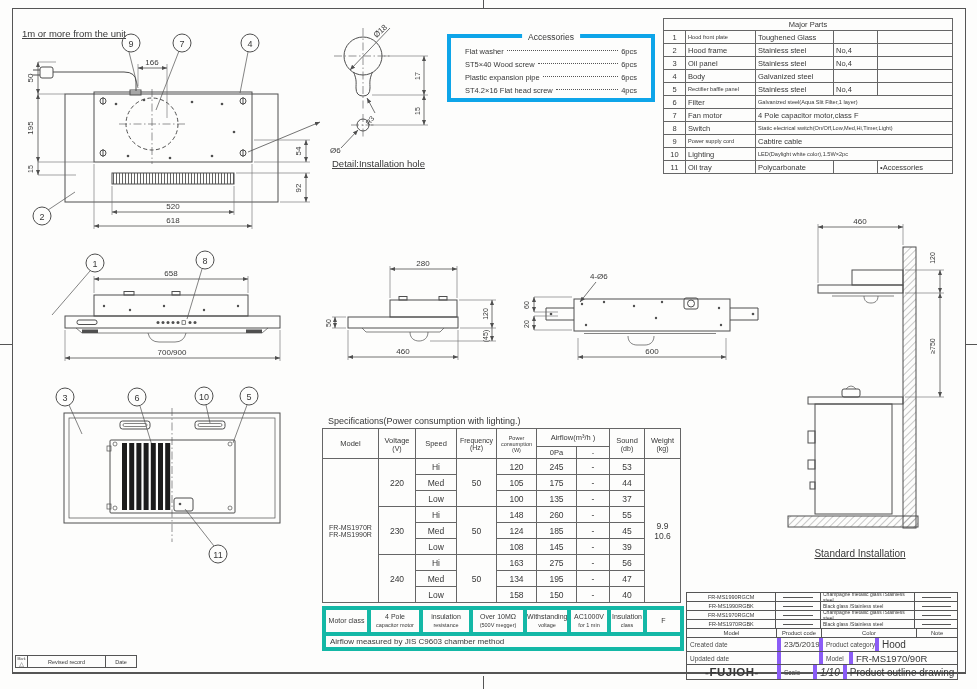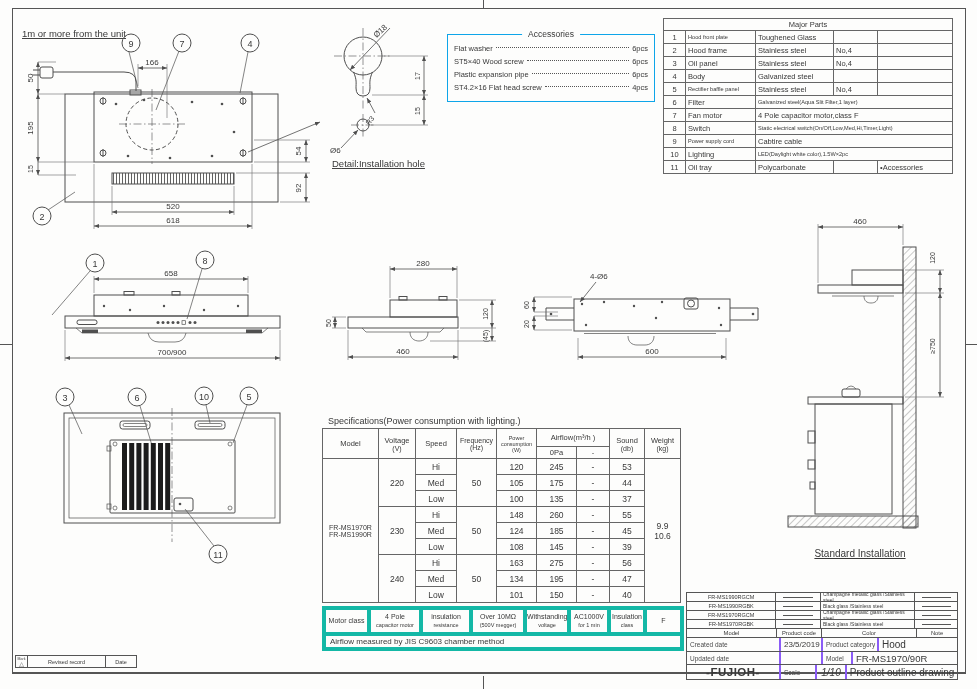--- a/index.html
+++ b/index.html
@@ -15,21 +15,21 @@
   .dash{stroke-dasharray:4 2.5}
   .cl{stroke-dasharray:8 2.5 1.5 2.5;stroke-width:.6}
   .dim{stroke:#4f4f4f;fill:none;stroke-width:.8}
   .ext{stroke:#6a6a6a;fill:none;stroke-width:.6}
   .ct{font-size:9px;text-anchor:middle}
   .dt{font-size:8px;text-anchor:middle}
   .dts{font-size:7px;text-anchor:middle}
   .fillg{fill:#4f4f4f;stroke:none}
   .udl{text-decoration:underline}
   
-  .acc-box{left:447px;top:34px;width:208px;height:68px;border:1px solid #0ea5e9;padding:7px 6px 2px}
+  .acc-box{left:447px;top:34px;width:208px;height:68px;border:4px solid #0ea5e9;padding:7px 14px 2px}
   .acc-title{position:absolute;top:-6px;left:50%;transform:translateX(-50%);background:#fdfdfc;padding:0 6px;font-size:8.5px;white-space:nowrap}
   .acc-row{display:flex;align-items:center;font-size:7.5px;line-height:13px}
   .acc-name{white-space:nowrap}
   .acc-dots{flex:1;border-bottom:1.5px dotted #555;margin:0 3px 3px}
   .acc-qty{white-space:nowrap}
   
   table{border-collapse:collapse;table-layout:fixed}
   .mp-table{left:663px;top:18px;width:289px}
   .mp-table th,.mp-table td{border:1px solid #666;font-size:7.5px;font-weight:normal;padding:0 2px;height:13px;overflow:hidden;white-space:nowrap;text-align:left}
   .mp-table .ttl{text-align:center;height:12px}
@@ -56,21 +56,21 @@
   .mt-row{display:flex;height:9px;border-bottom:1px solid #555;align-items:center}
   .mt-row>div{height:100%;border-right:1px solid #555;display:flex;align-items:center;justify-content:center;overflow:hidden}
   .mt-row>div:last-child{border-right:none}
   .mt-model{width:90px;font-size:5.5px}
   .mt-dash1{width:45px}.mt-color{width:95px;font-size:5px;justify-content:flex-start!important;padding-left:2px}.mt-dash2{width:42px}
   .dash{width:70%;height:1px;background:#555}
   .mt-h{font-size:5.8px;justify-content:center}
   .tb{left:686px;top:637px;width:272px;border:1px solid #555}
   .tb-row{display:flex;border-bottom:1px solid #555}
   .tb-row:last-child{border-bottom:none}
-  .tb-cell{border-right:2px solid #8b5cf6;display:flex;align-items:center;padding:0 3px;overflow:hidden;white-space:nowrap}
+  .tb-cell{border-right:4px solid #8b5cf6;display:flex;align-items:center;padding:0 3px;overflow:hidden;white-space:nowrap}
   .tb-cell:last-child{border-right:none}
   .lab{font-size:6.5px;color:#4a4a4a}
   .r1c{height:13px}.r2c{height:12px}.r3c{height:14px}
   .val-date{font-size:8px}
   .val-hood{font-size:10px}
   .val-model{font-size:9.5px}
   .brand{width:94px;justify-content:center;font-weight:bold;font-size:11.5px;letter-spacing:.5px}
   .scale-val{font-size:10px;font-style:italic;justify-content:center}
   .draw-title{justify-content:center;font-size:10px}
   
@@ -659,21 +659,21 @@
           </tr>
           <tr>
             <td>Med</td>
             <td>134</td>
             <td>195</td>
             <td>-</td>
             <td>47</td>
           </tr>
           <tr>
             <td>Low</td>
-            <td>101</td>
+            <td>158</td>
             <td>150</td>
             <td>-</td>
             <td>40</td>
           </tr>
         </tbody>
     </table>
     <table class="motor-table">
       <colgroup>
           <col style="width:45px">
           <col style="width:52px">

